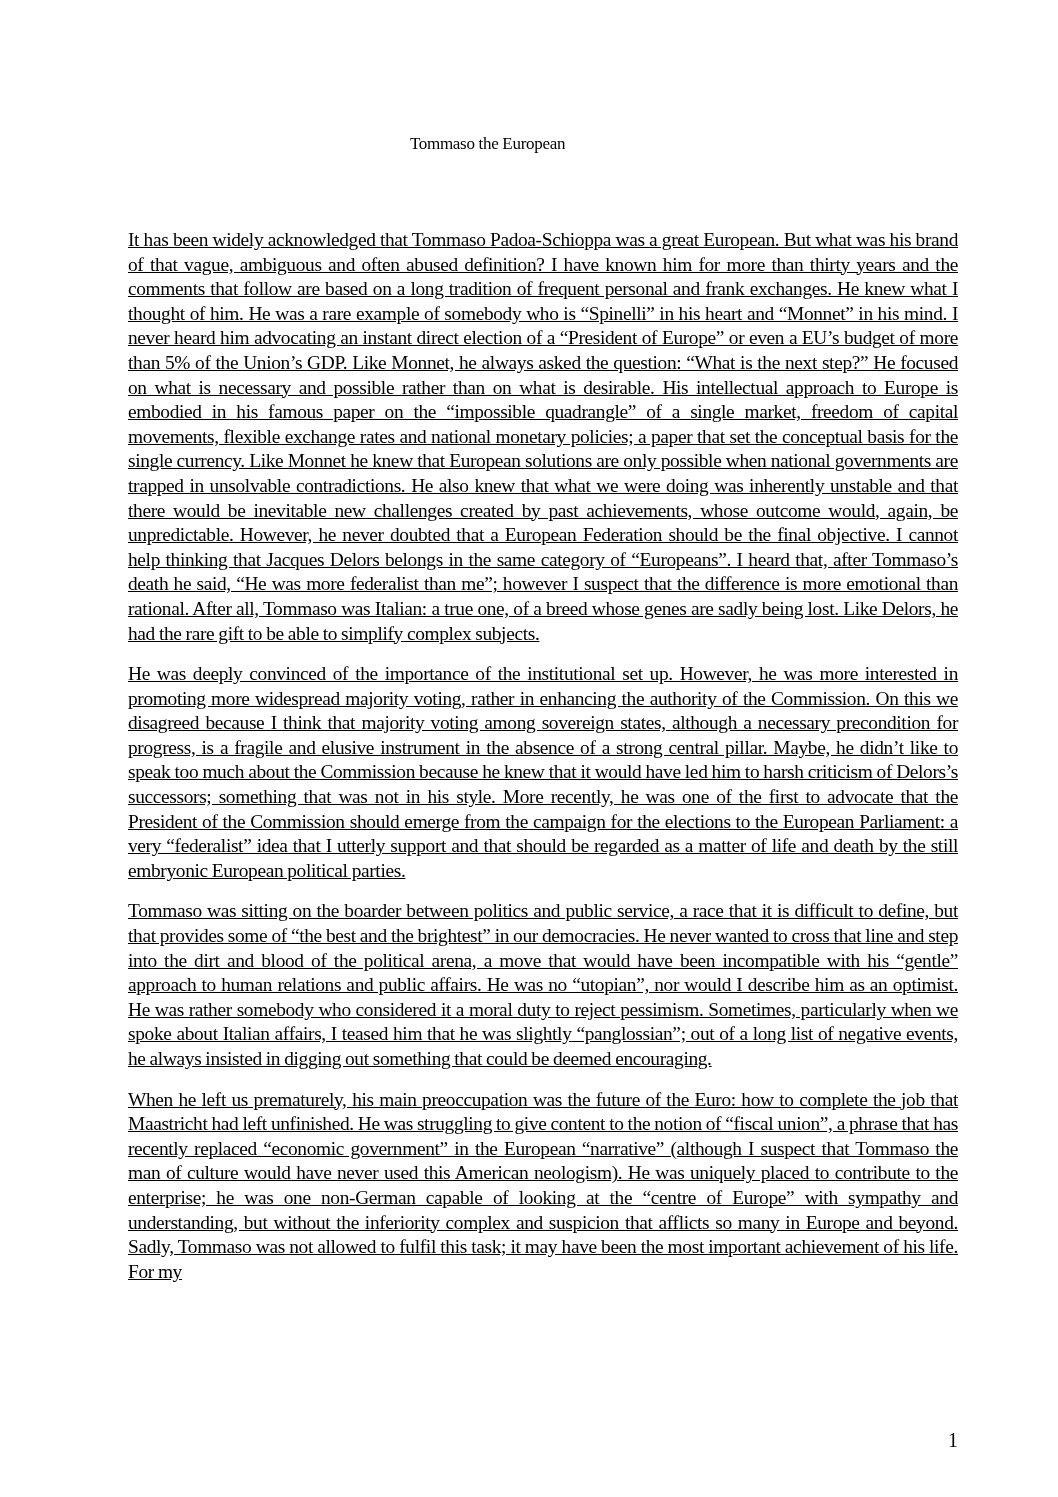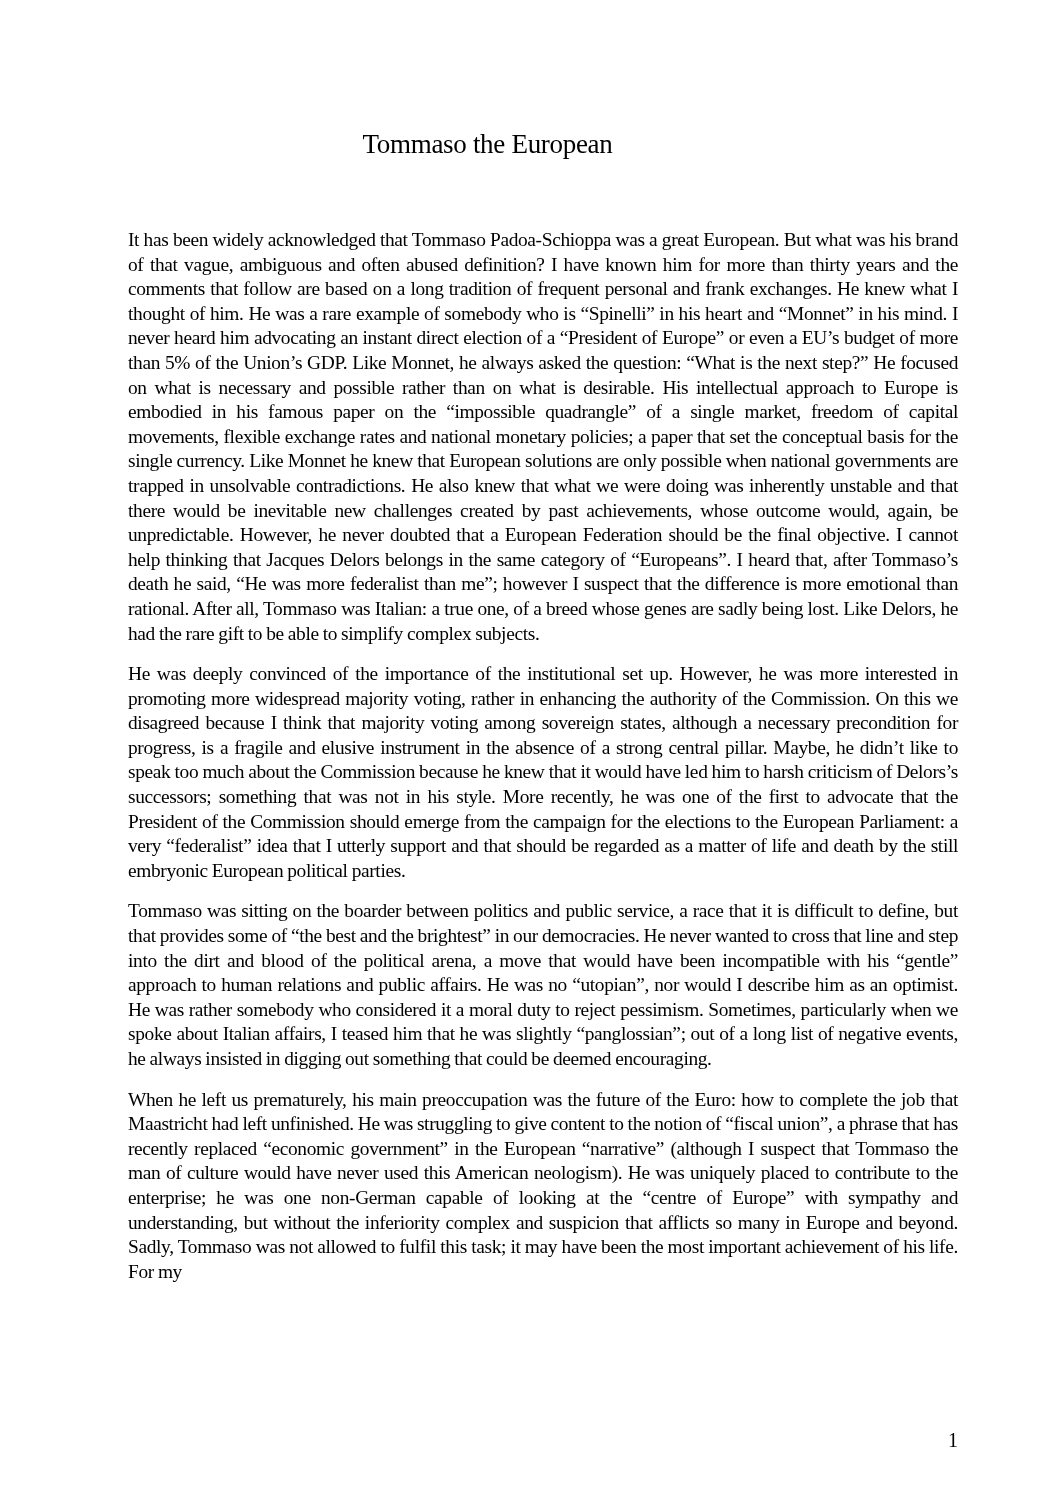--- a/index.html
+++ b/index.html
@@ -22,37 +22,38 @@
       width: 1058px;
       height: 1497px;
       background: #ffffff;
     }
     .title {
       position: absolute;
       top: 128px;
       left: 0;
       width: 975px;
       text-align: center;
-      font-size: 27px;
+      font-size: 17px;
       letter-spacing: -0.3px;
       line-height: 32px;
     }
     .body-text {
       position: absolute;
       left: 128px;
       top: 228px;
       width: 830px;
     }
     .para {
       margin: 0 0 16px 0;
       font-size: 19.4px;
       line-height: 24.6px;
       text-align: justify;
       letter-spacing: -0.35px;
       word-spacing: -0.5px;
+      text-decoration: underline;
     }
     .page-number {
       position: absolute;
       top: 1428px;
       right: 100px;
       font-size: 20px;
       line-height: 24px;
     }
   </style>
 </head>

